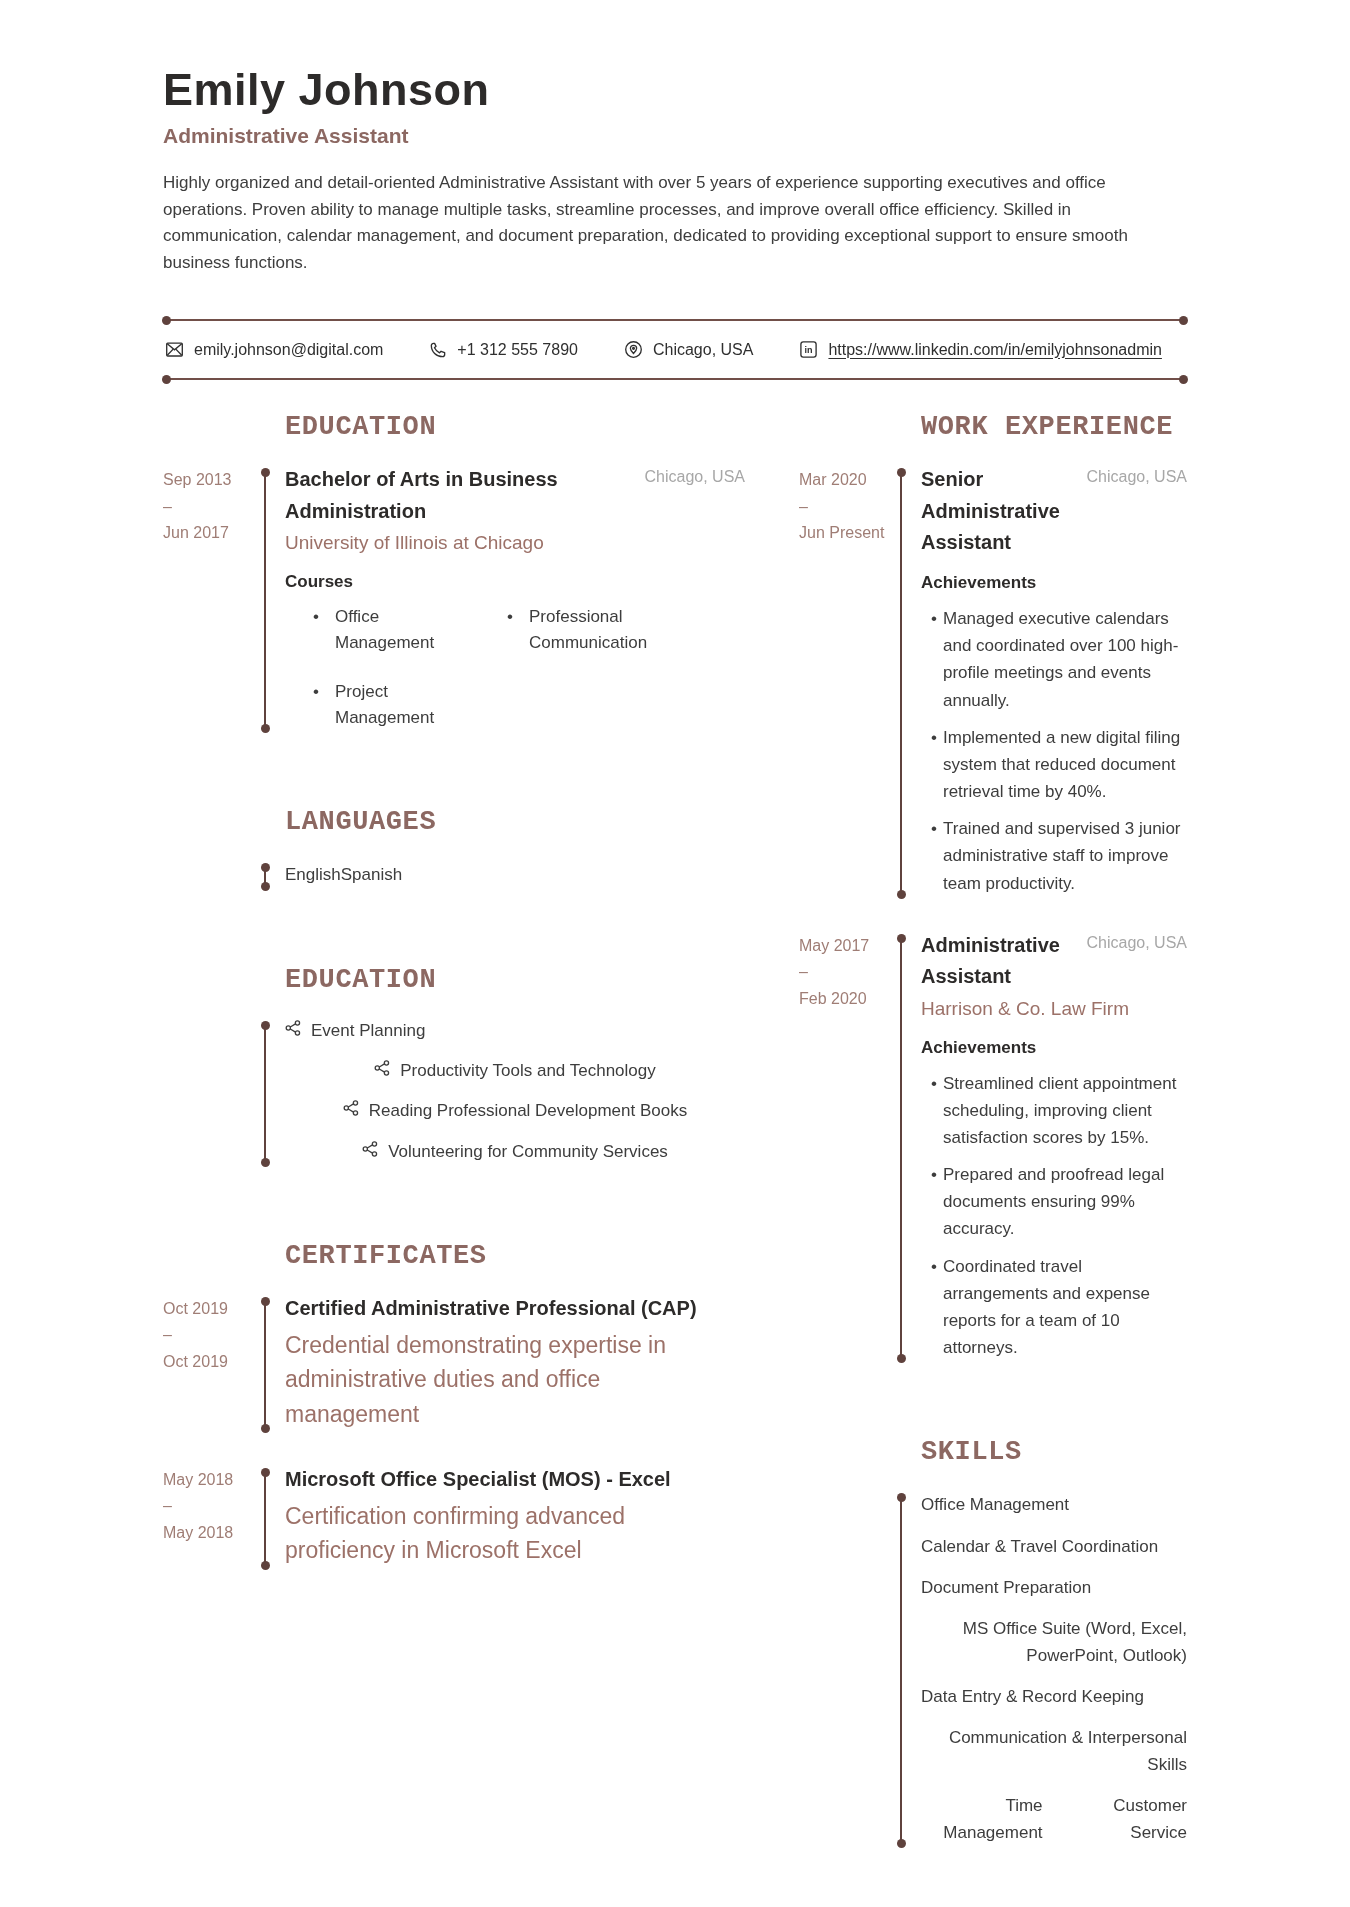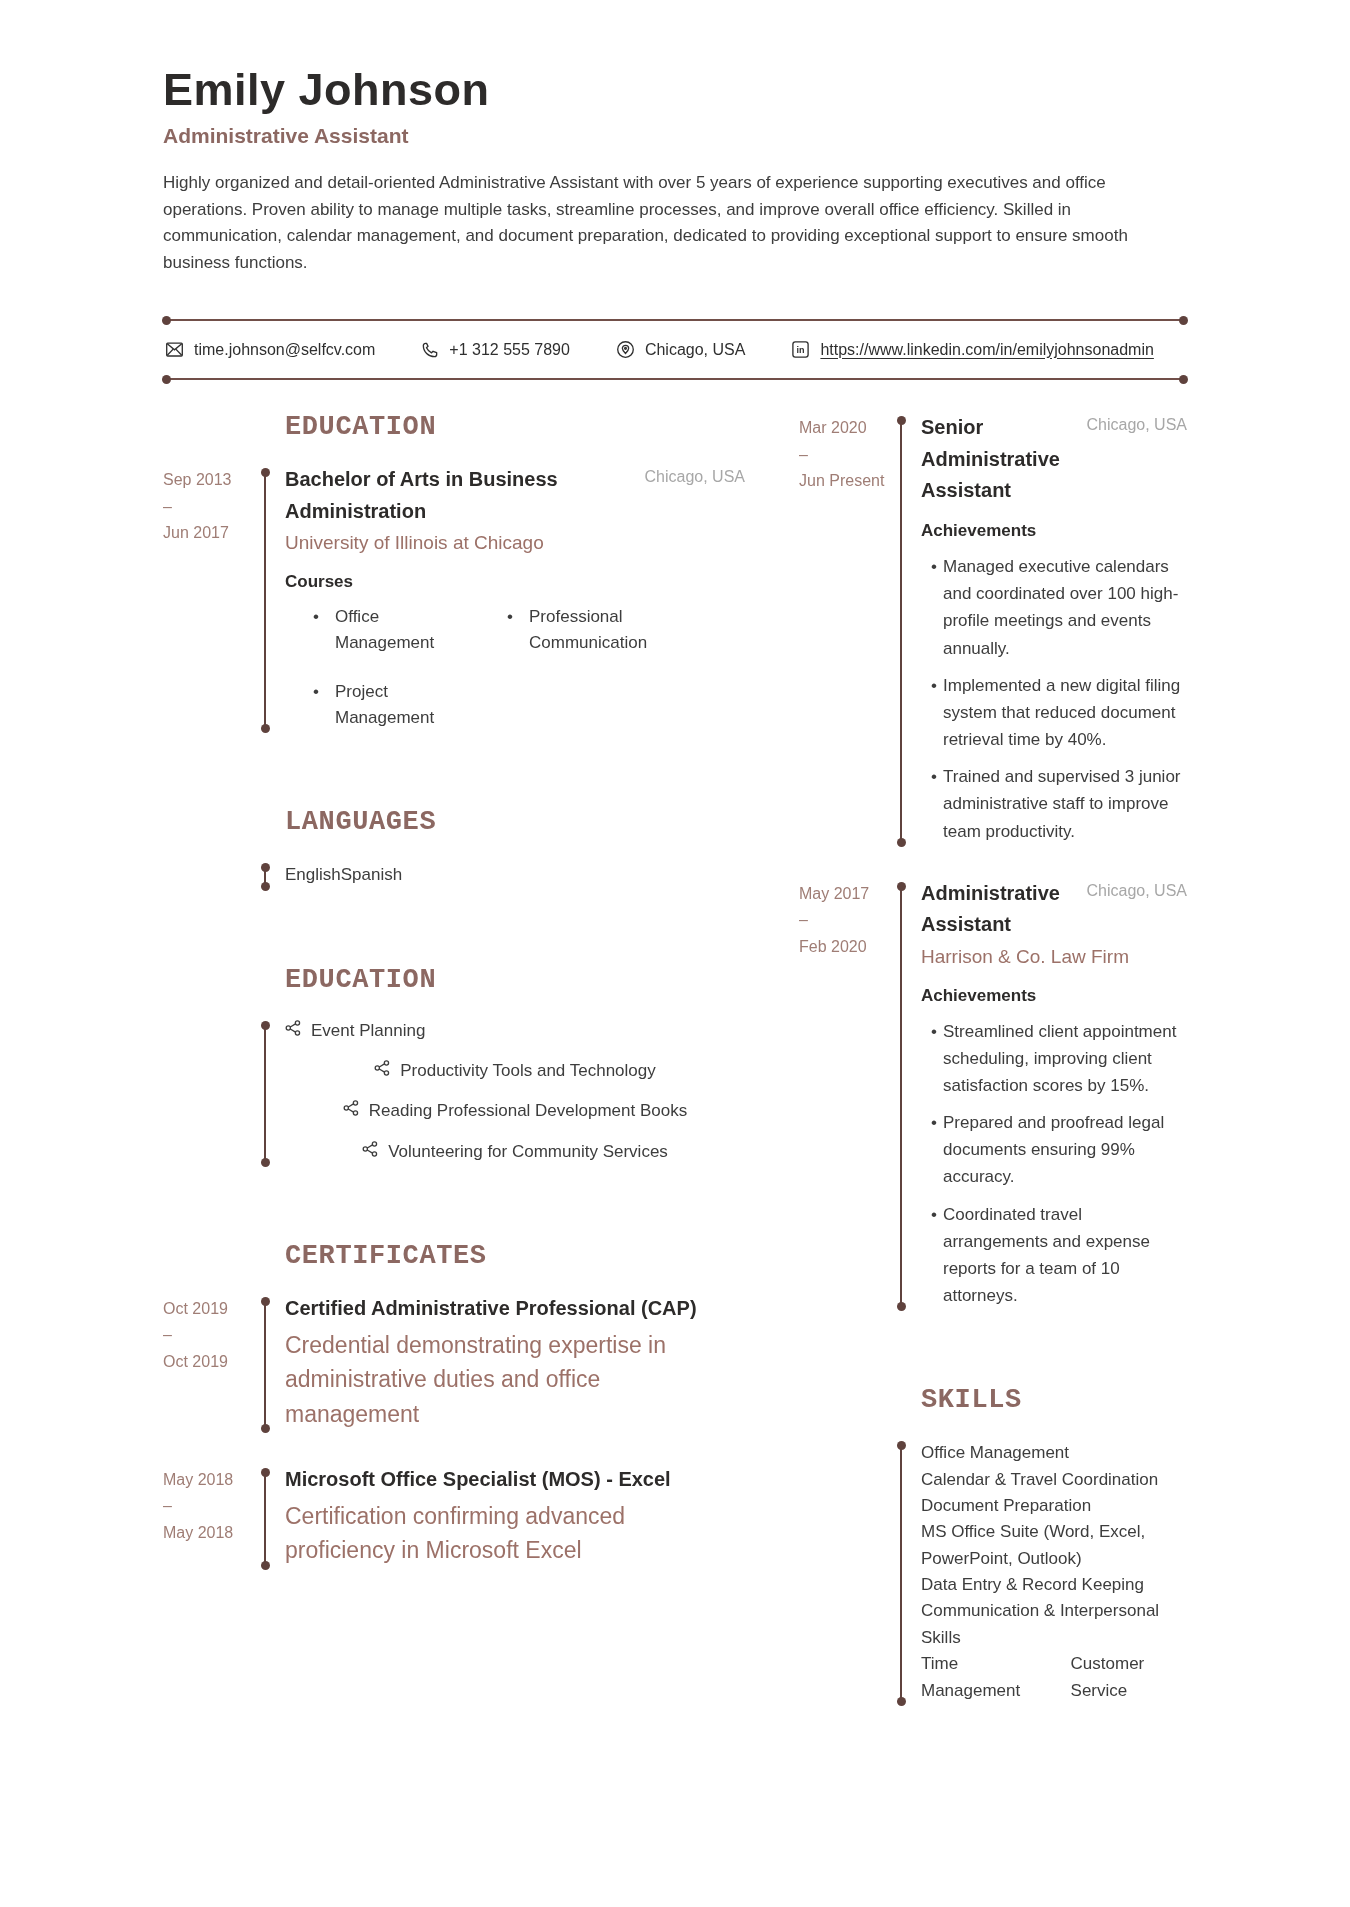--- a/index.html
+++ b/index.html
@@ -74,21 +74,21 @@
 
   
   .int-list{list-style:none;padding-top:1px;}
   .int-list li{display:flex;align-items:center;gap:10px;font-size:17px;color:var(--ink-body);line-height:1.55;}
   .int-list li + li{margin-top:14px;justify-content:center;}
   .int-list svg{flex:0 0 auto;}
 
   
   .skill-rows{padding-top:3px;}
   .skill-row{display:flex;gap:28px;font-size:17px;color:var(--ink-body);line-height:1.55;}
-  .skill-row + .skill-row{}
+  .skill-row + .skill-row{margin-top:15px;text-align:right;}
   .skill-row span{max-width:405px;}
 </style>
 </head>
 <body>
 
 <div class="page">
 
   <header>
     <h1 class="name">Emily Johnson</h1>
     <div class="subtitle">Administrative Assistant</div>
@@ -100,21 +100,21 @@
     <div class="contact-row">
       <div class="contact-item">
         <span>
           <svg width="19" height="19" viewBox="0 0 20 20" fill="none" stroke="#2f2f2f" stroke-width="1.4">
             <rect x="1.8" y="3.2" width="16.4" height="13.6" rx="1"></rect>
             <path d="M2.4 4 L10 10.4 L17.6 4"></path>
             <path d="M2.4 16 L8.6 9.6"></path>
             <path d="M17.6 16 L11.4 9.6"></path>
           </svg>
         </span>
-        <span>time.johnson@selfcv.com</span>
+        <span>emily.johnson@digital.com</span>
       </div>
       <div class="contact-item">
         <span>
           <svg width="18" height="18" viewBox="0 0 20 20" fill="none" stroke="#2f2f2f" stroke-width="1.5" stroke-linejoin="round">
             <path d="M5 2.6 c-1.3 0 -2.4 1.1 -2.4 2.3 0 7 5.6 12.5 12.5 12.5 1.2 0 2.3 -1.1 2.3 -2.4 v-2 l-4 -1.6 -1.7 1.7 c-2.5 -1.2 -4.4 -3.1 -5.6 -5.6 l1.7 -1.7 -1.6 -3.2 z"></path>
           </svg>
         </span>
         <span>+1 312 555 7890</span>
       </div>
       <div class="contact-item">
@@ -278,20 +278,21 @@
             <div class="entry-desc">Certification confirming advanced proficiency in Microsoft Excel</div>
           </div>
         </div>
       </section>
 
     </div>
 
     <div class="col col-right">
 
       <section>
+        <h2 class="sec-head">WORK EXPERIENCE</h2>
 
         <div class="entry">
           <div class="dates">
             <div>Mar 2020</div>
             <div>–</div>
             <div>Jun Present</div>
           </div>
           <div class="tl">
               <span class="tl-line"></span>
             </div>

